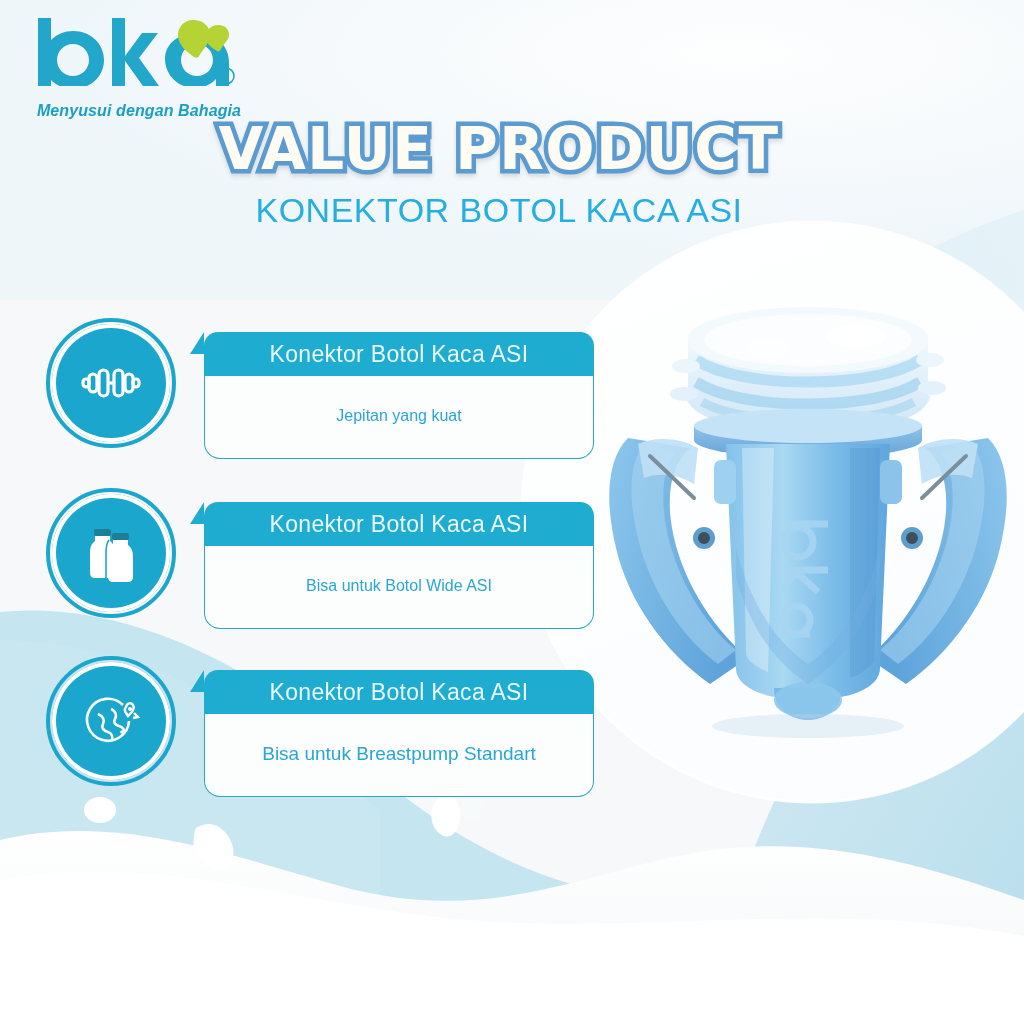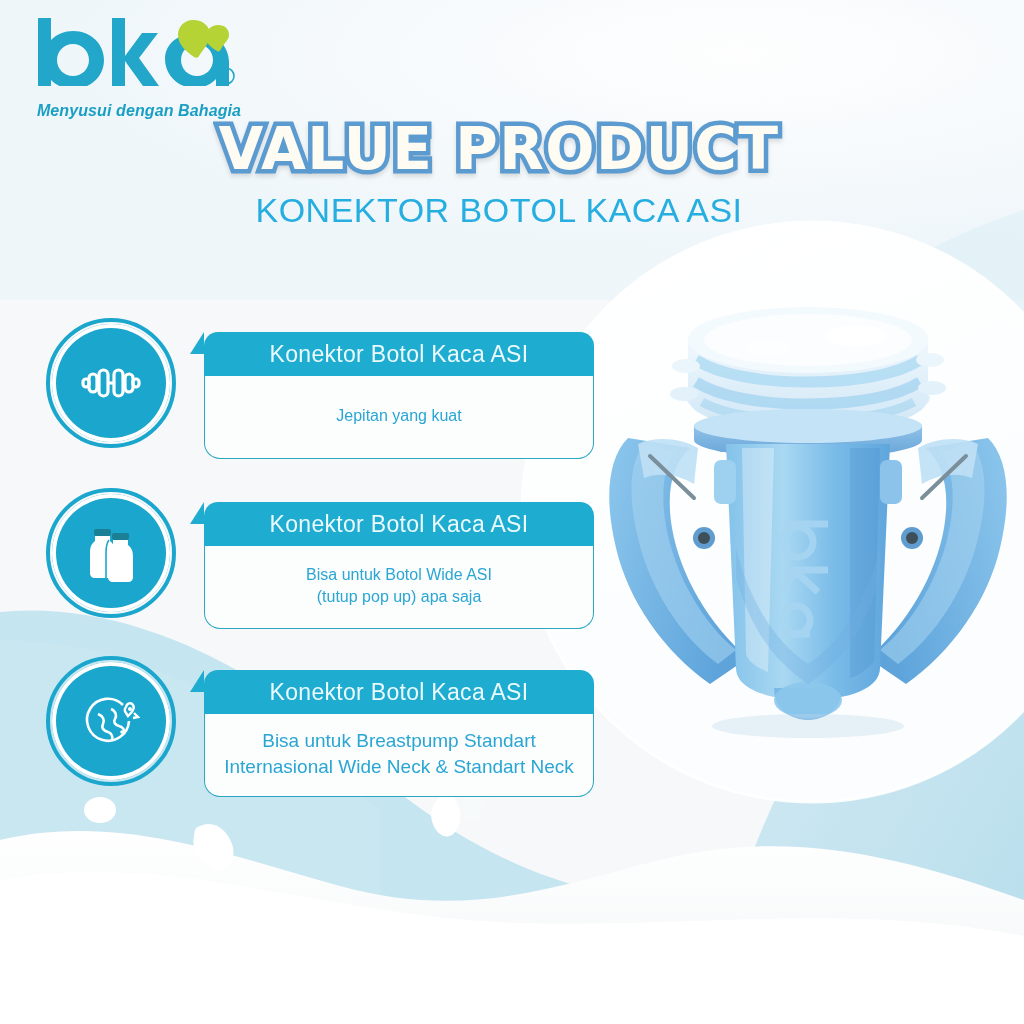--- a/index.html
+++ b/index.html
@@ -198,42 +198,40 @@
             <rect x="38" y="17" width="17" height="7" rx="2" fill="#1b7f96"></rect>
             <path d="M39,24 h15 v5 c4,3 5,7 5,12 v20 c0,3 -2,5 -5,5 h-15 c-3,0 -5,-2 -5,-5 v-20 c0,-5 1,-9 5,-12 Z"></path>
           </g>
           <path d="M35,24 c-3,4 -3,8 -3,13 v29" fill="none" stroke="#1ba7cd" stroke-width="1.6"></path>
         </svg>
       </div>
       <div class="card">
         <div class="card-head">Konektor Botol Kaca ASI</div>
         <div class="card-body">
           <div class="line">Bisa untuk Botol Wide ASI</div>
-          <div class="line">(tutup pop up) apa saja</div>
         </div>
       </div>
     </div>
 
     <div class="feature">
       <div class="icon-circle">
         <svg width="74" height="74" viewBox="0 0 74 74" fill="none" stroke="#ffffff" stroke-width="2.6">
           <path d="M49,21 a21,21 0 1 0 6,16"></path>
           <path d="M24,30 c5,2 7,6 5,10 c-2,4 1,7 5,8 c4,1 5,5 4,9"></path>
           <path d="M37,25 c5,2 6,7 4,10 c-2,3 0,6 4,7 c4,1 6,4 5,8"></path>
           <path d="M52,23 c1,-4 5,-5 7,-2 c2,3 0,6 -3,9 l-2,2 l-2,-3 c-2,-3 -1,-5 0,-6 Z" stroke-width="2.4"></path>
           <circle cx="56" cy="25" r="2" fill="#ffffff" stroke="none"></circle>
           <path d="M60,29 l4,4 l-5,1" stroke-width="2.4"></path>
           <circle cx="48" cy="48" r="1.8" fill="#ffffff" stroke="none"></circle>
         </svg>
       </div>
       <div class="card">
         <div class="card-head">Konektor Botol Kaca ASI</div>
         <div class="card-body small">
           <div class="line">Bisa untuk Breastpump Standart</div>
-          <div class="line">Internasional Wide Neck &amp; Standart Neck</div>
         </div>
       </div>
     </div>
   </div>
 
   <svg class="product" viewBox="0 0 420 500">
     <defs>
       <linearGradient id="pCap" x1="0" y1="0" x2="0" y2="1">
         <stop offset="0" stop-color="#ffffff"></stop>
         <stop offset="0.45" stop-color="#e7f3fb"></stop>

